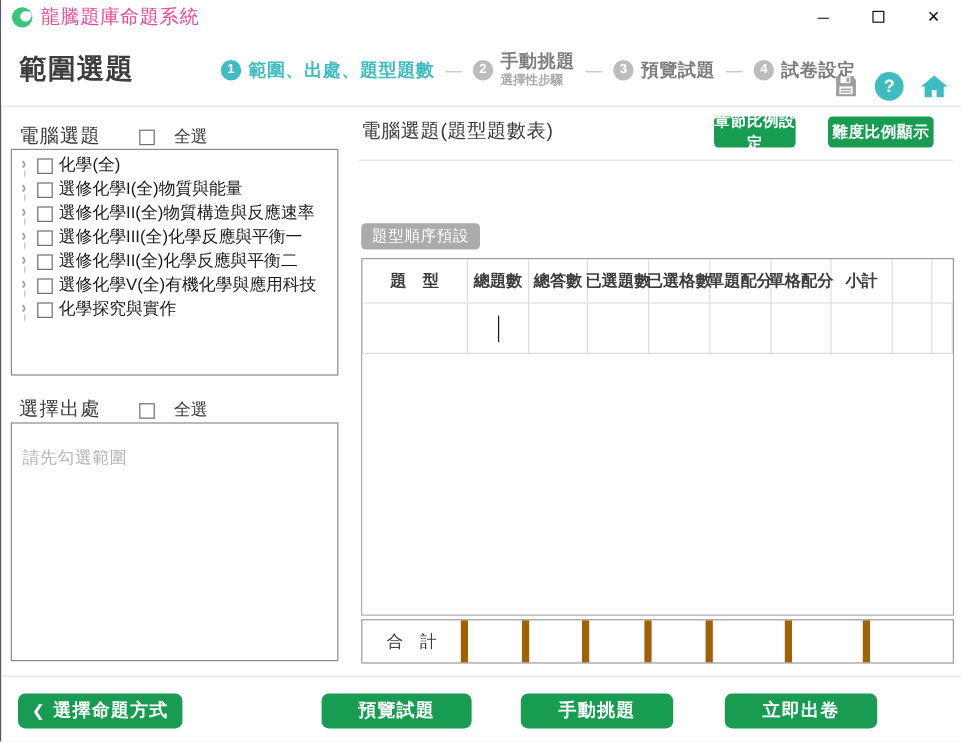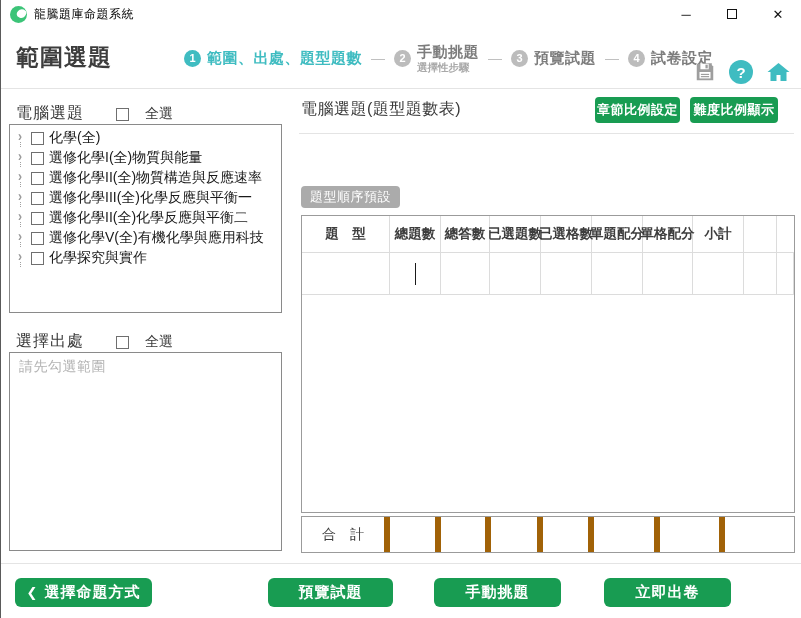--- a/index.html
+++ b/index.html
@@ -8,21 +8,21 @@
   .window {
     position:relative; width:801px; height:618px; background:#ffffff;
     border-left:1px solid #5a5a5a; overflow:hidden; color:#3c3c3c;
   }
   
   .titlebar { position:absolute; top:0; left:0; right:0; height:28px; background:#fff;
     display:flex; align-items:center; padding-left:9px; }
   .appicon { width:17px; height:17px; border-radius:50%; background:#3cc478; position:relative; overflow:hidden; flex:0 0 auto; }
   .appicon::after { content:""; position:absolute; left:7px; top:3px; width:9px; height:9px;
     background:#fff; border-radius:60% 40% 55% 45%; transform:rotate(20deg); }
-  .apptitle { font-size:12px; color:#000000; margin-left:7px; letter-spacing:.5px; }
+  .apptitle { font-size:16px; color:#ec4899; margin-left:7px; letter-spacing:.5px; }
   .wincontrols { margin-left:auto; display:flex; align-items:center; height:100%; }
   .winbtn { width:46px; height:100%; display:flex; align-items:center; justify-content:center;
     font-size:13px; color:#111; cursor:default; }
   .winbtn .sq { width:10px; height:10px; border:1px solid #111; display:block; }
   
   .header { position:absolute; top:28px; left:0; right:0; height:60px; background:#fff;padding-left:21px; }
   .pagetitle { position:absolute; left:15px; top:14px; font-size:23px; font-weight:700; color:#3d3d3d; letter-spacing:1px; }
   .steps { position:absolute; left:183px; top:0; height:60px; display:flex; align-items:center; gap:7px; }
   .step { display:flex; align-items:center; gap:6px; }
   .stepnum { width:17px; height:17px; border-radius:50%; background:#bcbcbc; color:#fff;
@@ -42,21 +42,21 @@
   
   .sectionhead { position:absolute; font-size:16px; color:#3a3a3a; letter-spacing:1px; }
   .selall { position:absolute; display:flex; align-items:center; gap:16px; font-size:14px; color:#3a3a3a;text-align:center; }
   .cb { width:13px; height:13px; border:1px solid #6f6f6f; background:#fff; display:inline-block; flex:0 0 auto; }
   .treebox { position:absolute; left:8px; top:124px; width:273px; height:189px; border:1px solid #8a8a8a; background:#fff; padding:3px 0 0 4px; overflow:hidden; }
   .treerow { display:flex; align-items:center; height:20px; gap:5px; }
   .chevwrap { width:12px; display:flex; flex-direction:column; align-items:center; line-height:1; }
   .chev { color:#9a9a9a; font-size:12px; font-weight:700; transform:scaleY(1.2); }
   .dots { width:0; height:5px; border-left:1px dotted #a0a0a0; }
   .treelabel { font-size:14px; color:#1a1a1a; white-space:nowrap; }
-  .srcbox { position:absolute; left:8px; top:352px; width:273px; height:199px; border:1px solid #8a8a8a; background:#fff; padding:4px 9px; }
+  .srcbox { position:absolute; left:8px; top:352px; width:273px; height:199px; border:1px solid #8a8a8a; background:#fff; padding:20px 9px; }
   .placeholder { font-size:14px; color:#b3b3b3; letter-spacing:.5px; }
   
   .rhead { position:absolute; left:300px; top:99px; font-size:16px; color:#3a3a3a; letter-spacing:.5px; }
   .greenbtn { position:absolute; height:26px; background:#189c52; color:#fff; border:none; border-radius:4px;
     font-size:13px; font-weight:700; letter-spacing:.5px; display:flex; align-items:center; justify-content:center;
     font-family:inherit; cursor:pointer; }
   .badge { position:absolute; left:300px; top:186px; height:22px; padding:0 9px; background:#ababab; color:#fff;
     border-radius:4px; font-size:13px; display:flex; align-items:center; letter-spacing:.5px; }
   .maintable { position:absolute; left:300px; top:215px; width:494px; height:298px; border:1px solid #9b9b9b; background:#fff;
     display:grid; grid-template-columns:88px 51px 49px 51px 51px 51px 50px 51px 33px auto;
@@ -207,21 +207,21 @@
   <div class="sectionhead" style="left:15px; top:331px;">選擇出處</div>
   <div class="selall" style="left:115px; top:333px;">
     <span class="cb"></span>
     <span>全選</span>
   </div>
   <div class="srcbox">
     <span class="placeholder">請先勾選範圍</span>
   </div>
 
   <div class="rhead">電腦選題(題型題數表)</div>
-  <button class="greenbtn" style="left:594px; top:97px; width:85px;">章節比例設定</button>
+  <button class="greenbtn" style="left:594px; top:97px; width:68px;">章節比例設定</button>
   <button class="greenbtn" style="left:689px; top:97px; width:88px;">難度比例顯示</button>
   <div class="hr" style="top:133px; left:298px; right:7px;"></div>
 
   <div class="badge">題型順序預設</div>
 
   <div class="maintable">
     <div class="th">題　型</div>
     <div class="th">總題數</div>
     <div class="th">總答數</div>
     <div class="th">已選題數</div>

